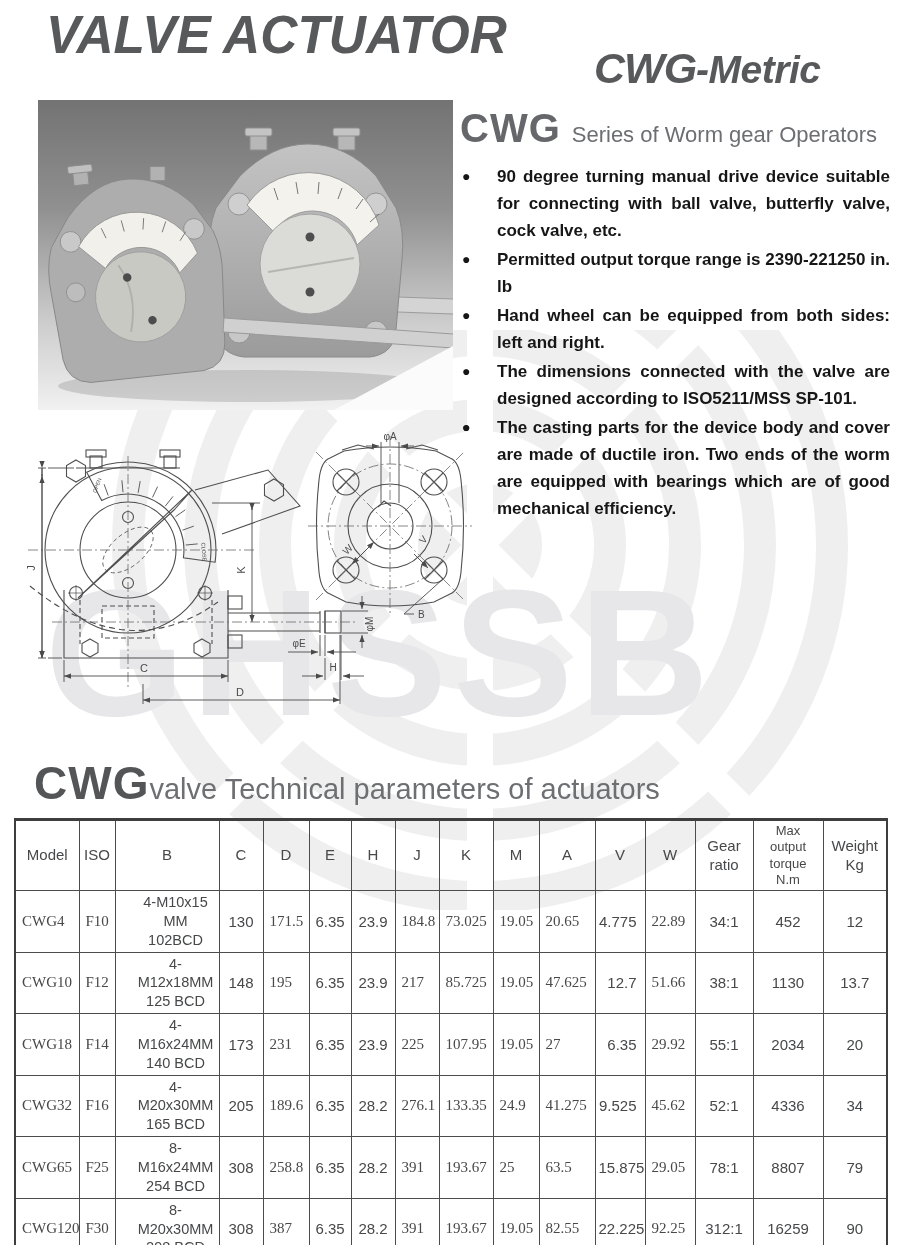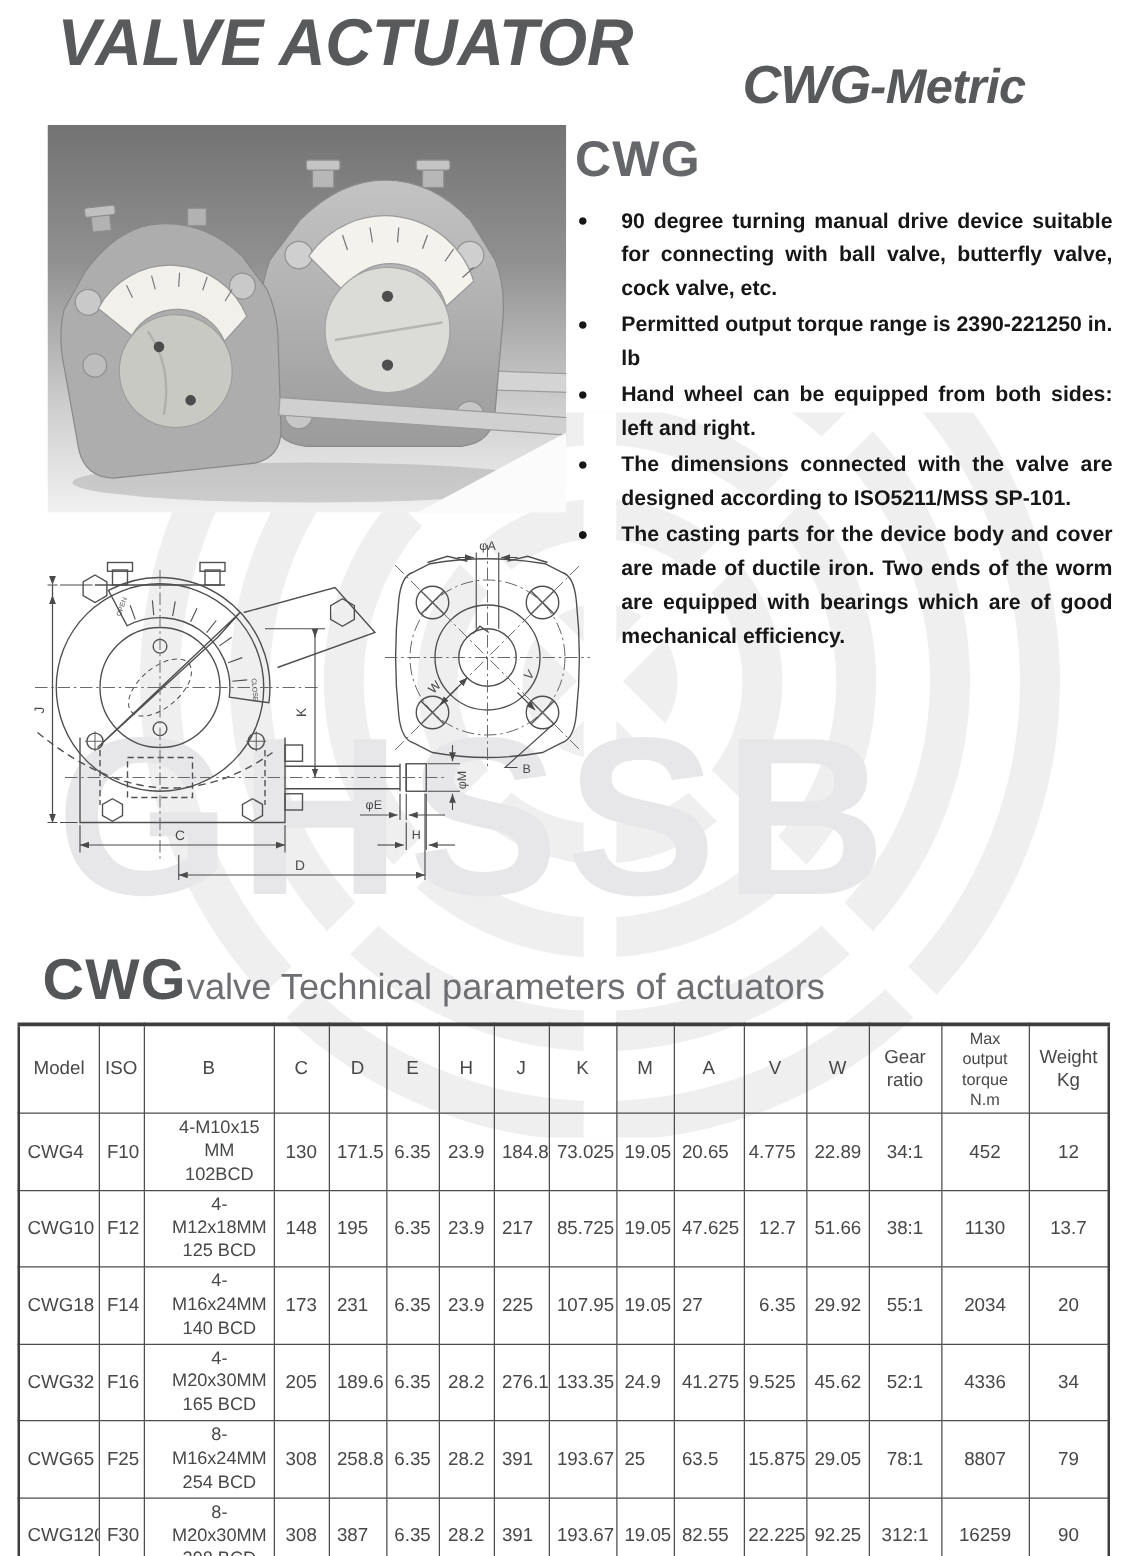--- a/index.html
+++ b/index.html
@@ -43,21 +43,21 @@
 
   .spec-table{position:absolute;left:14px;top:818px;width:872px;z-index:1;
               border-collapse:collapse;table-layout:fixed;background:transparent;
               border:2px solid #3e3e3e;border-top-width:3px;border-bottom-width:3px;}
   .spec-table th,.spec-table td{border:1px solid #4c4c4c;font-size:15px;color:#47484a;
               text-align:center;vertical-align:middle;padding:2px 3px;overflow:hidden;}
   .spec-table thead tr{height:62px;}
   .spec-table tbody tr{height:59px;}
   .spec-table th{font-weight:normal;line-height:1.25;}
   .spec-table th.small-head{font-size:13px;}
-  .spec-table td.a-l{text-align:left;padding-left:6px;}
+  .spec-table td.a-l{text-align:left;padding-left:6px;font-family:Liberation Serif, serif;}
   .spec-table td.a-r{text-align:right;padding-right:8px;}
   .spec-table td.a-c{text-align:center;}
   .spec-table td.bcol{white-space:pre-line;font-size:14.5px;line-height:1.3;text-align:center;padding-left:20px;}
 </style>
 </head>
 <body>
 
 <div class="page">
 
   <svg class="watermark" width="900" height="580" viewBox="0 0 900 580" aria-hidden="true">
@@ -152,20 +152,21 @@
         <circle cx="108" cy="158" r="4.5" fill="#4c4c4c"></circle>
       </g>
     </g>
     <rect x="186" y="218" width="235" height="14" fill="#d0d0d0" stroke="#9a9a9a" transform="rotate(4 186 218)"></rect>
     <polygon points="415,246 296,310 415,310" fill="#fbfbfb"></polygon>
   </svg>
 
   <section class="intro">
     <div class="intro-head">
       <span class="intro-cwg">CWG</span>
+      <span class="intro-sub">Series of Worm gear Operators</span>
     </div>
     <ul class="bullets">
       <li><span class="dot">●</span><span>90 degree turning manual drive device suitable for connecting with ball valve, butterfly valve, cock valve, etc.</span></li>
       <li><span class="dot">●</span><span>Permitted output torque range is 2390-221250 in. lb</span></li>
       <li><span class="dot">●</span><span>Hand wheel can be equipped from both sides: left and right.</span></li>
       <li><span class="dot">●</span><span>The dimensions connected with the valve are designed according to ISO5211/MSS SP-101.</span></li>
       <li><span class="dot">●</span></li>
       <li><span class="dot">●</span><span>The casting parts for the device body and cover are made of ductile iron. Two ends of the worm are equipped with bearings which are of good mechanical efficiency.</span></li>
     </ul>
   </section>

